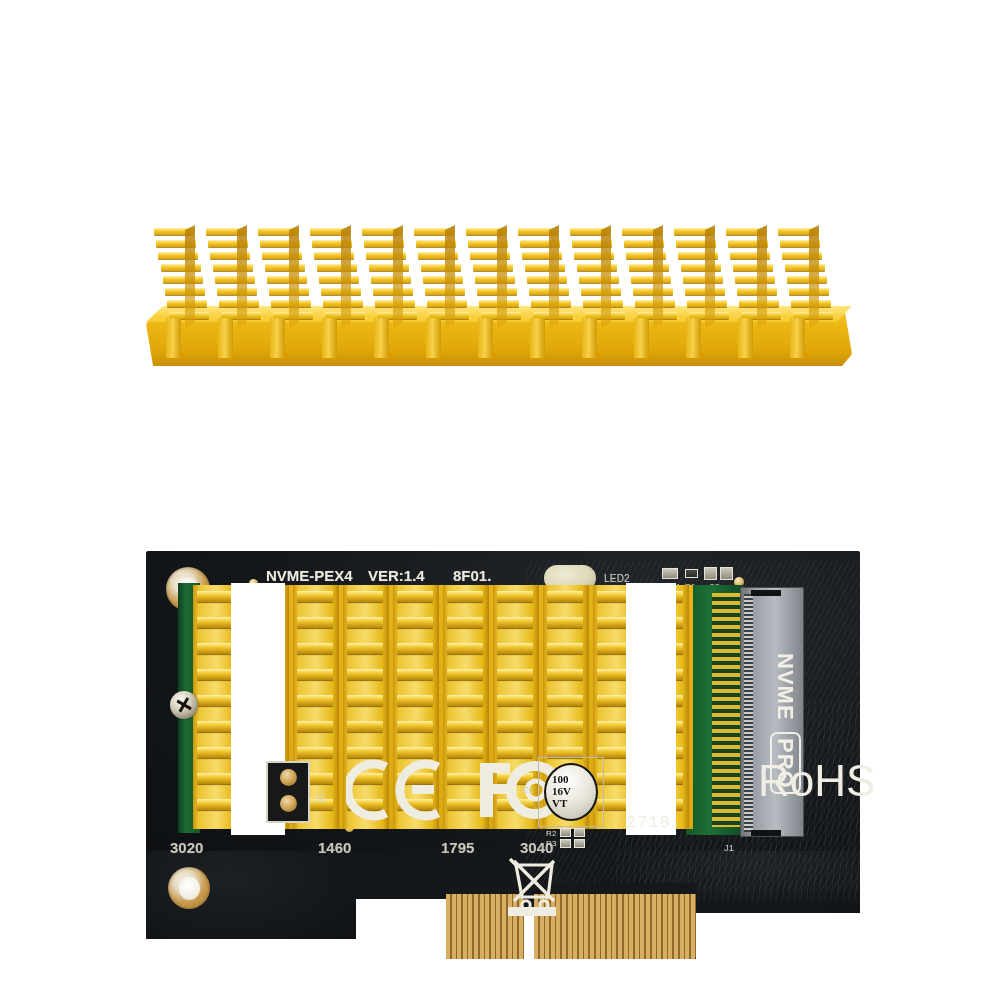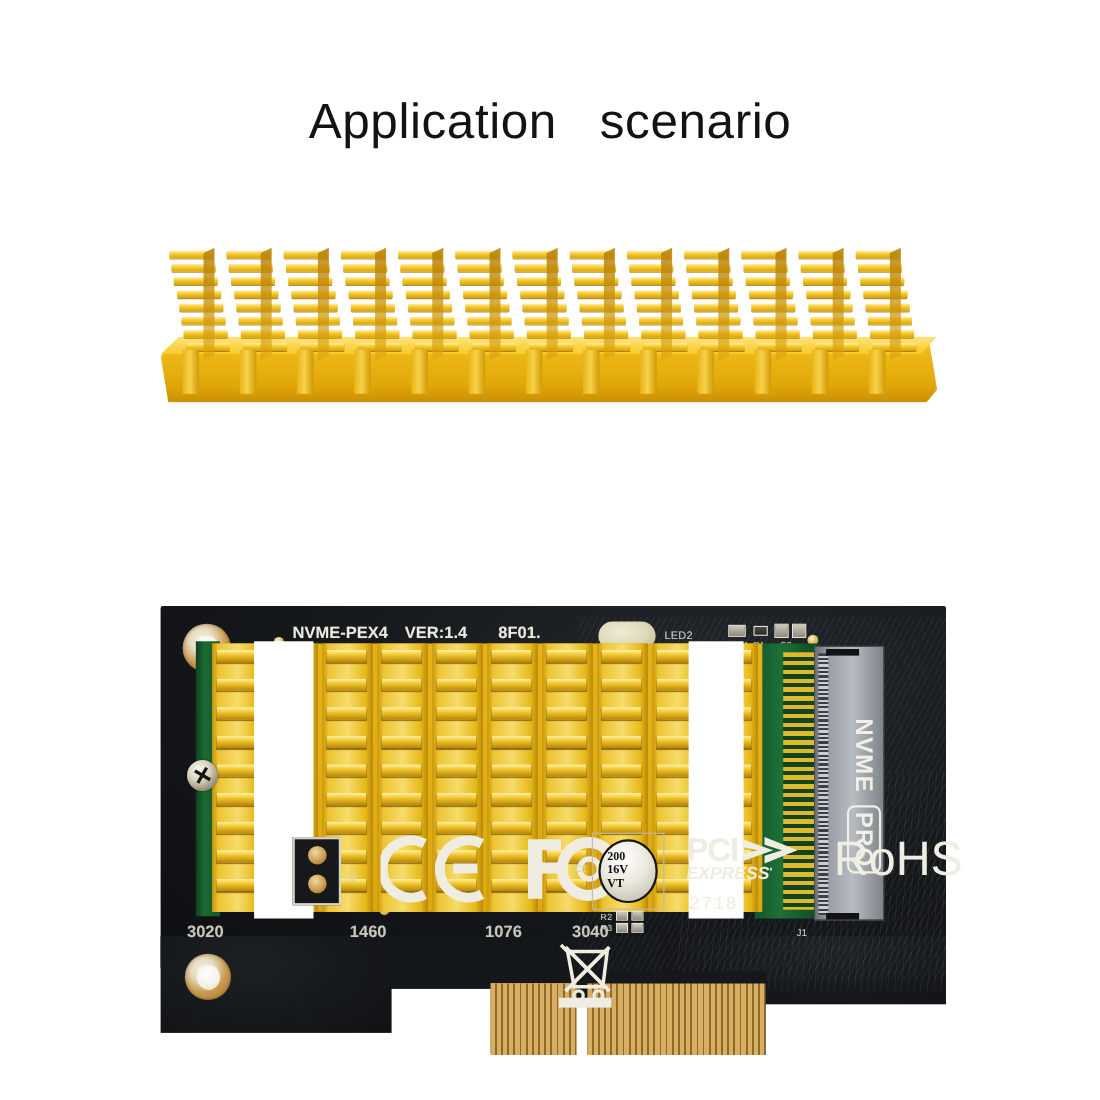--- a/index.html
+++ b/index.html
@@ -369,21 +369,20 @@
     position: absolute;
     border-radius: 50%;
     background: radial-gradient(circle at 40% 35%, #fbf2cf 0%, #d8b45a 55%, #8a6a22 100%);
   }
 </style>
 </head>
 <body>
 
 <div id="page">
 
-  <div id="title">Application   scenario</div>
 
   <div id="heatsink-loose">
     <div class="hs-base"></div>
     <div class="hs-base-top"></div>
     <div id="hs-cols">
         <div class="hs-col" style="left: 14px; bottom: 34px;">
           <div class="fin" style="top: 0px; left: 0px;"></div>
           <div class="fin" style="top: 12px; left: 2.2px;"></div>
           <div class="fin" style="top: 24px; left: 4.4px;"></div>
           <div class="fin" style="top: 36px; left: 6.6px;"></div>
@@ -708,21 +707,21 @@
       <div class="slot"></div>
       <div class="notch" style="top:2px;"></div>
       <div class="notch" style="top:242px;"></div>
     </div>
 
     <div class="wband" style="left:85px; top:32px; width:54px; height:252px;"></div>
     <div class="wband" style="left:480px; top:32px; width:50px; height:252px;"></div>
 
     <div class="silk" style="left:24px; top:288px; font-size:15px; font-weight:700; color:#c8c6ba;">3020</div>
     <div class="silk" style="left:172px; top:288px; font-size:15px; font-weight:700; color:#c8c6ba;">1460</div>
-    <div class="silk" style="left:295px; top:288px; font-size:15px; font-weight:700; color:#c8c6ba;">1076</div>
+    <div class="silk" style="left:295px; top:288px; font-size:15px; font-weight:700; color:#c8c6ba;">1795</div>
     <div class="silk" style="left:374px; top:288px; font-size:15px; font-weight:700; color:#c8c6ba;">3040</div>
 
     <div class="silk silk-sm" style="left:578px; top:292px; font-size:9px;">J1</div>
 
     <div class="j2-conn">
       <div class="hole" style="top:6px;"></div>
       <div class="hole" style="top:32px;"></div>
     </div>
     <div class="silk silk-sm" style="left:168px; top:242px; font-size:10px;">J2</div>
 
@@ -734,44 +733,31 @@
 
     <svg class="fc-logo" style="left:330px; top:206px;" width="80" height="64" viewBox="0 0 80 64">
       <path d="M4 60 L4 6 L34 6 L34 16 L17 16 L17 27 L31 27 L31 37 L17 37 L17 60 Z" fill="#efece1"></path>
       <path d="M76 16 A24 24 0 1 0 76 50" fill="none" stroke="#efece1" stroke-width="10"></path>
       <circle cx="60" cy="33" r="9" fill="none" stroke="#efece1" stroke-width="5"></circle>
     </svg>
 
     <div class="cap-sq"></div>
     <div class="silk silk-sm" style="left:376px; top:234px; font-size:9px;">C1</div>
     <div class="cap-elec">
-      <div>200</div>
+      <div>100</div>
       <div>16V</div>
       <div>VT</div>
     </div>
     <div class="silk silk-sm" style="left:400px; top:278px; font-size:8px;">R2</div>
     <div class="silk silk-sm" style="left:400px; top:288px; font-size:8px;">R3</div>
     <div class="smd" style="left:414px; top:277px; width:11px; height:9px;"></div>
     <div class="smd" style="left:428px; top:277px; width:11px; height:9px;"></div>
     <div class="smd" style="left:414px; top:288px; width:11px; height:9px;"></div>
     <div class="smd" style="left:428px; top:288px; width:11px; height:9px;"></div>
 
-    <div class="pci-express" style="left:478px; top:208px;">
-      <div style="display:flex; align-items:flex-end; gap:2px;">
-        <span class="pci-word">PCI</span>
-        <svg width="54" height="28" viewBox="0 0 54 28">
-          <path d="M2 4 L30 14 L2 24 L2 17 L16 14 L2 11 Z" fill="#efece1"></path>
-          <path d="M22 2 L52 14 L22 26 L22 19 L38 14 L22 9 Z" fill="#efece1"></path>
-        </svg>
-      </div>
-      <div style="display:flex; align-items:flex-start;">
-        <span class="express-word">EXPRESS</span>
-        <span style="font-size:11px; font-weight:700;">'</span>
-      </div>
-    </div>
     <div class="datecode" style="left:480px; top:262px; position:absolute;">2718</div>
 
     <div class="rohs" style="left:612px; top:205px; font-size:44px;">RoHS</div>
 
     <div class="nvme-pro" style="left:626px; top:102px; font-size:22px;">
       <span>NVME</span>
       <span class="boxed">PRO</span>
     </div>
 
     <svg class="weee" viewBox="0 0 52 58">

